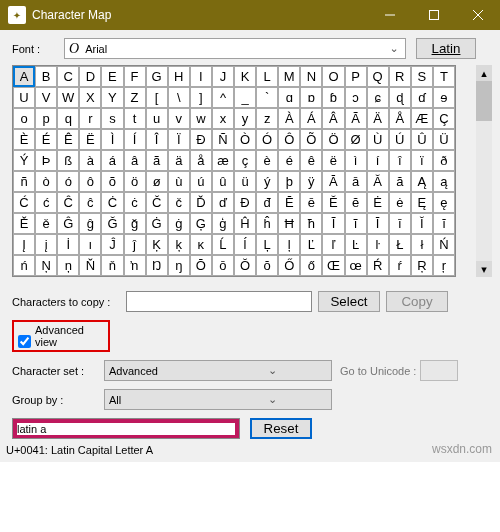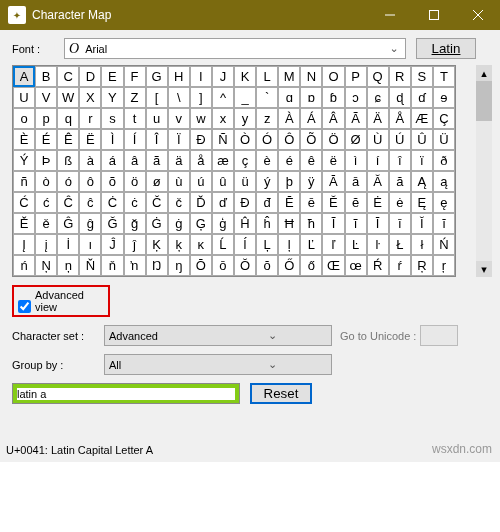--- a/index.html
+++ b/index.html
@@ -33,21 +33,21 @@
 .btn{width:62px;height:21px;border:1px solid #a0a0a0;background:#e1e1e1;margin-left:6px;cursor:pointer}
 .btn.dis{color:#888}
 .adv{display:flex;align-items:flex-end;margin-top:8px;border:2px solid #d00;padding:2px 4px;width:98px}
 .adv input{margin-right:4px}
 .frow{display:flex;align-items:center;margin-top:8px}
 .fl{width:92px}
 .sel{flex:0 0 228px;height:21px;border:1px solid #a0a0a0;background:#e1e1e1;display:flex;align-items:center;padding:0 4px;cursor:pointer}
 .sel span{flex:1}
 .goto{margin-left:8px;color:#777}
 .gotob{width:38px;height:21px;border:1px solid #bbb;background:#e8e8e8;margin-left:4px}
-.srch{flex:0 0 228px;height:21px;border:1px solid #888;background:#84cc16;padding:0 4px;display:flex;align-items:center}
+.srch{flex:0 0 228px;height:21px;border:1px solid #888;background:#be185d;padding:0 4px;display:flex;align-items:center}
 .reset{width:62px;height:21px;border:2px solid #0066cc;background:#e1e1e1;margin-left:10px;cursor:pointer}
 .status{position:absolute;bottom:6px;left:6px;font-size:11px}
 .wm{position:absolute;bottom:6px;right:8px;color:#999;font-size:12px}
 </style>
 </head>
 <body>
 
 <div class="titlebar">
   <div class="ico">✦</div>
   <div class="ttl">Character Map</div>
@@ -285,20 +285,26 @@
       </div>
     <div class="sb">
       <div class="sbb">▴</div>
       <div class="sbt">
           <div class="sbth"></div>
         </div>
       <div class="sbb">▾</div>
     </div>
   </div>
 
+  <div class="midrow">
+    <span class="lbl ctcl">Characters to copy :</span>
+    <input class="tb copy" value="" style="">
+    <button class="btn">Select</button>
+    <button class="btn dis">Copy</button>
+  </div>
 
   <label class="adv">
     <input type="checkbox" id="advchk" checked="" style="">
     <span>Advanced view</span>
   </label>
 
   <div class="frow">
     <span class="lbl fl">Character set :</span>
     <div class="sel">
       <span>Advanced</span>

